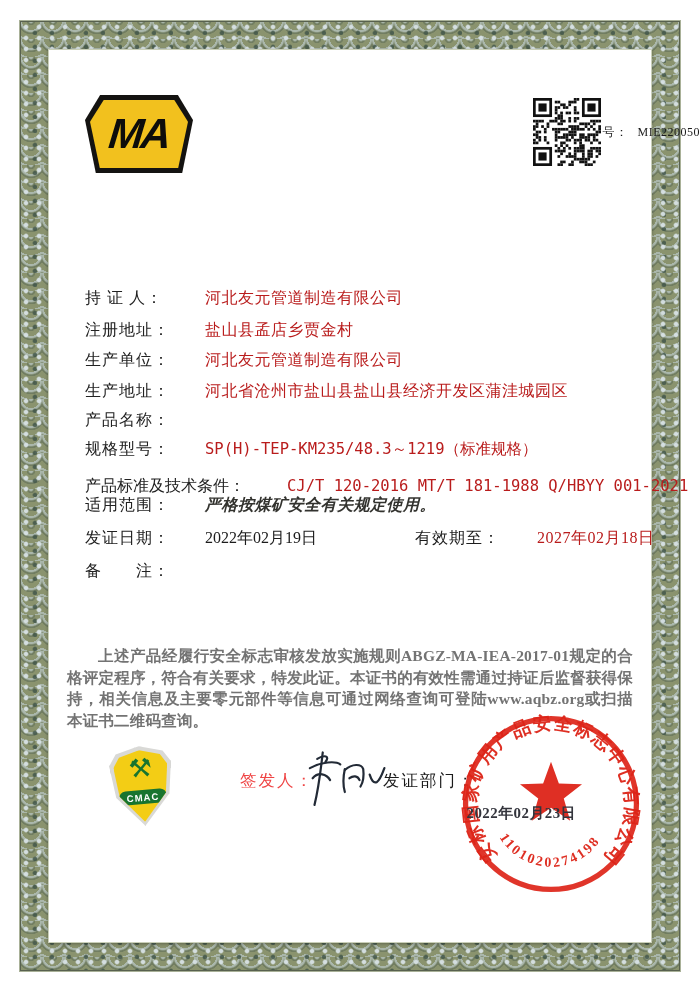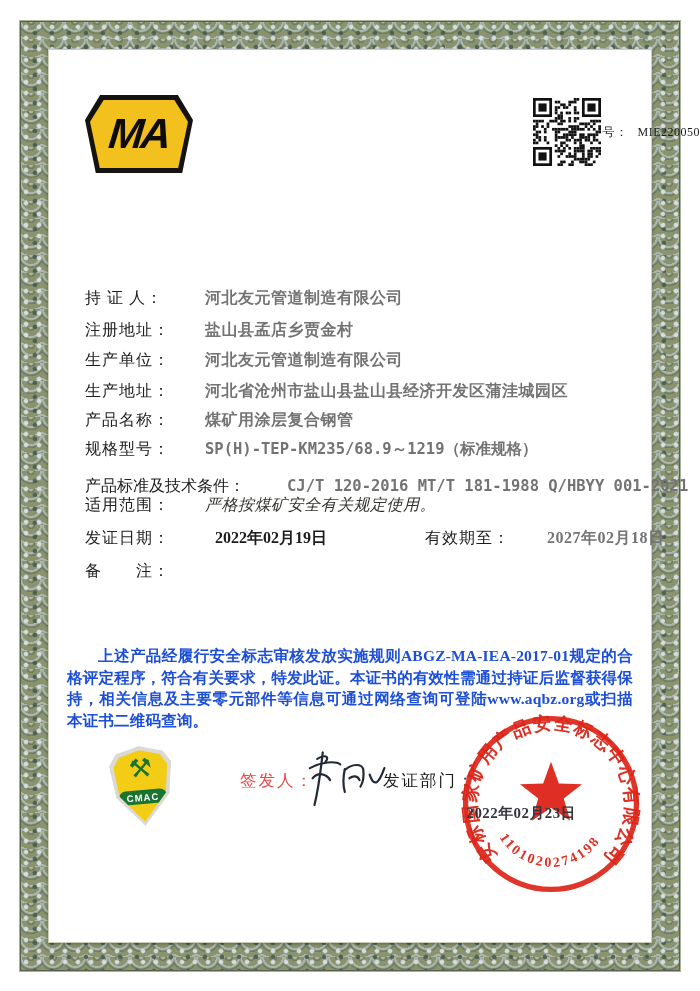--- a/index.html
+++ b/index.html
@@ -35,31 +35,31 @@
   .cert-no{position:absolute;left:0;top:124px;width:700px;text-align:right;font-size:12px;letter-spacing:1px;}
   .cert-no .num{font-family:"Liberation Serif",serif;margin-left:9px;letter-spacing:.5px;}
   .qr{position:absolute;left:533px;top:98px;width:68px;height:68px;}
   
   .title{position:absolute;left:0;top:199px;width:700px;text-align:center;
     font-size:38px;font-weight:bold;letter-spacing:4px;color:#111;}
   
   .row{position:absolute;left:85px;width:540px;display:flex;align-items:baseline;font-size:16px;white-space:nowrap;gap:28px;}
   .lbl{display:inline-block;width:92px;flex:0 0 auto;letter-spacing:1px;color:#222;}
   .lbl.wide{width:auto;margin-right:14px;letter-spacing:0;}
-  .val{font-weight:bold;letter-spacing:.5px;color:#737373;}
+  .val{font-weight:normal;letter-spacing:.5px;color:#b91c1c;}
   .val.mono{font-family:"DejaVu Sans Mono","Liberation Mono",monospace;letter-spacing:0;font-size:15.5px;}
-  .val.light{font-weight:normal;color:#33332f;font-style:italic;text-align:center;}
+  .val.light{font-weight:bold;color:#33332f;font-style:italic;text-align:center;}
   .r1{top:288px}.r2{top:320px}.r3{top:350px}.r4{top:381px}
   .r5{top:410px}.r6{top:439px}.r7{top:476px}.r8{top:495px}
   .rdate{top:528px}.rremark{top:561px}
-  .date-val{font-weight:bold;display:inline-block;width:182px;flex:0 0 auto;margin-left:10px;}
+  .date-val{font-weight:normal;display:inline-block;width:182px;flex:0 0 auto;}
   .lbl2{display:inline-block;width:94px;flex:0 0 auto;letter-spacing:1px;}
   
   .statement{position:absolute;left:67px;top:645px;width:566px;font-size:15.5px;font-weight:bold;
-    line-height:21.5px;text-align:justify;text-indent:2em;color:#1d4ed8;letter-spacing:.2px;}
+    line-height:21.5px;text-align:justify;text-indent:2em;color:#737373;letter-spacing:.2px;}
   
   .cmac{position:absolute;left:111px;top:746px;width:62px;height:80px;transform:rotate(-5deg);}
   .shield-outer{position:absolute;inset:0;background:#d9d9d6;
     clip-path:polygon(50% 0%,88% 8%,100% 22%,93% 62%,50% 100%,7% 62%,0% 22%,12% 8%);
     box-shadow:0 1px 2px rgba(0,0,0,.3);}
   .shield-inner{position:absolute;inset:4px;background:#f3cd15;
     clip-path:polygon(50% 0%,88% 8%,100% 22%,93% 62%,50% 100%,7% 62%,0% 22%,12% 8%);}
   .shield-emblem{position:absolute;left:0;right:0;top:6px;text-align:center;
     font-size:26px;color:#18742f;line-height:1;}
   .shield-band{position:absolute;left:3px;right:3px;top:40px;height:14px;background:#18742f;
@@ -320,25 +320,24 @@
   <div class="row r3">
     <span class="lbl">生产单位：</span>
     <span class="val">河北友元管道制造有限公司</span>
   </div>
   <div class="row r4">
     <span class="lbl">生产地址：</span>
     <span class="val">河北省沧州市盐山县盐山县经济开发区蒲洼城园区</span>
   </div>
   <div class="row r5">
     <span class="lbl">产品名称：</span>
-    <span class="val">煤矿用涂层复合钢管</span>
   </div>
   <div class="row r6">
     <span class="lbl">规格型号：</span>
-    <span class="val mono">SP(H)-TEP-KM235/68.9～1219（标准规格）</span>
+    <span class="val mono">SP(H)-TEP-KM235/48.3～1219（标准规格）</span>
   </div>
   <div class="row r7">
     <span class="lbl wide">产品标准及技术条件：</span>
     <span class="val mono">CJ/T 120-2016 MT/T 181-1988 Q/HBYY 001-2021</span>
   </div>
   <div class="row r8">
     <span class="lbl">适用范围：</span>
     <span class="val light">严格按煤矿安全有关规定使用。</span>
   </div>
 

